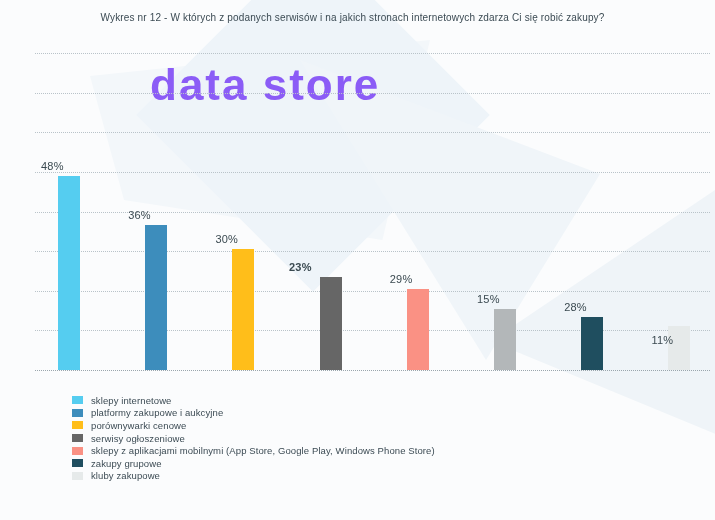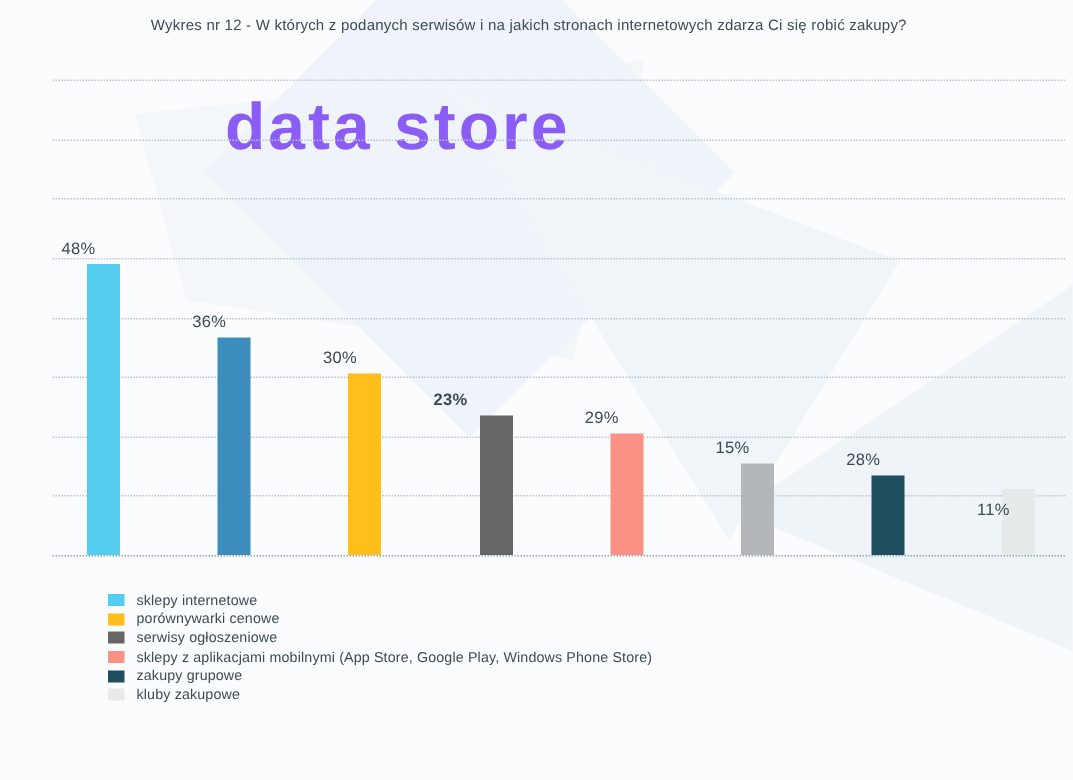--- a/index.html
+++ b/index.html
@@ -202,20 +202,24 @@
         <div class="bar-label" style="left: 616.4px; top: 259.542px; margin-top: 24px;">11%</div>
       </div>
   </div>
 
   <div class="legend" id="legend">
       <div class="legend-row">
         <span class="legend-swatch" style="background: rgb(85, 205, 240);"></span>
         <span class="legend-label">sklepy internetowe</span>
       </div>
       <div class="legend-row">
+        <span class="legend-swatch" style="background: rgb(61, 141, 188);"></span>
+        <span class="legend-label">platformy zakupowe i aukcyjne</span>
+      </div>
+      <div class="legend-row">
         <span class="legend-swatch" style="background: rgb(255, 190, 26);"></span>
         <span class="legend-label">porównywarki cenowe</span>
       </div>
       <div class="legend-row">
         <span class="legend-swatch" style="background: rgb(102, 102, 102);"></span>
         <span class="legend-label">serwisy ogłoszeniowe</span>
       </div>
       <div class="legend-row">
         <span class="legend-swatch" style="background: rgb(250, 145, 132);"></span>
         <span class="legend-label">sklepy z aplikacjami mobilnymi (App Store, Google Play, Windows Phone Store)</span>

